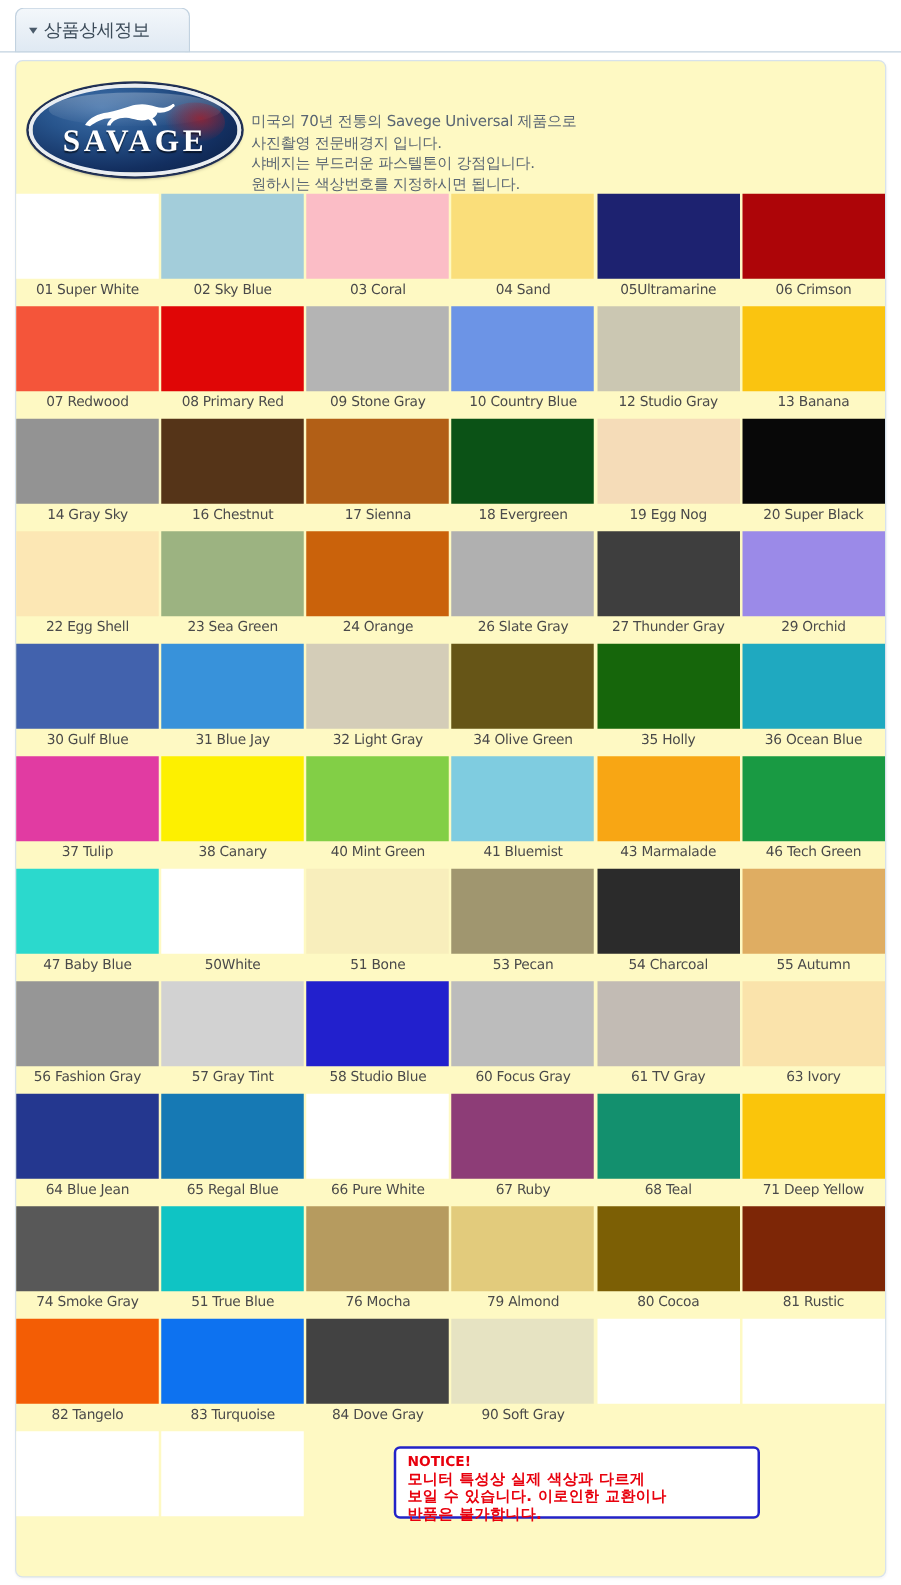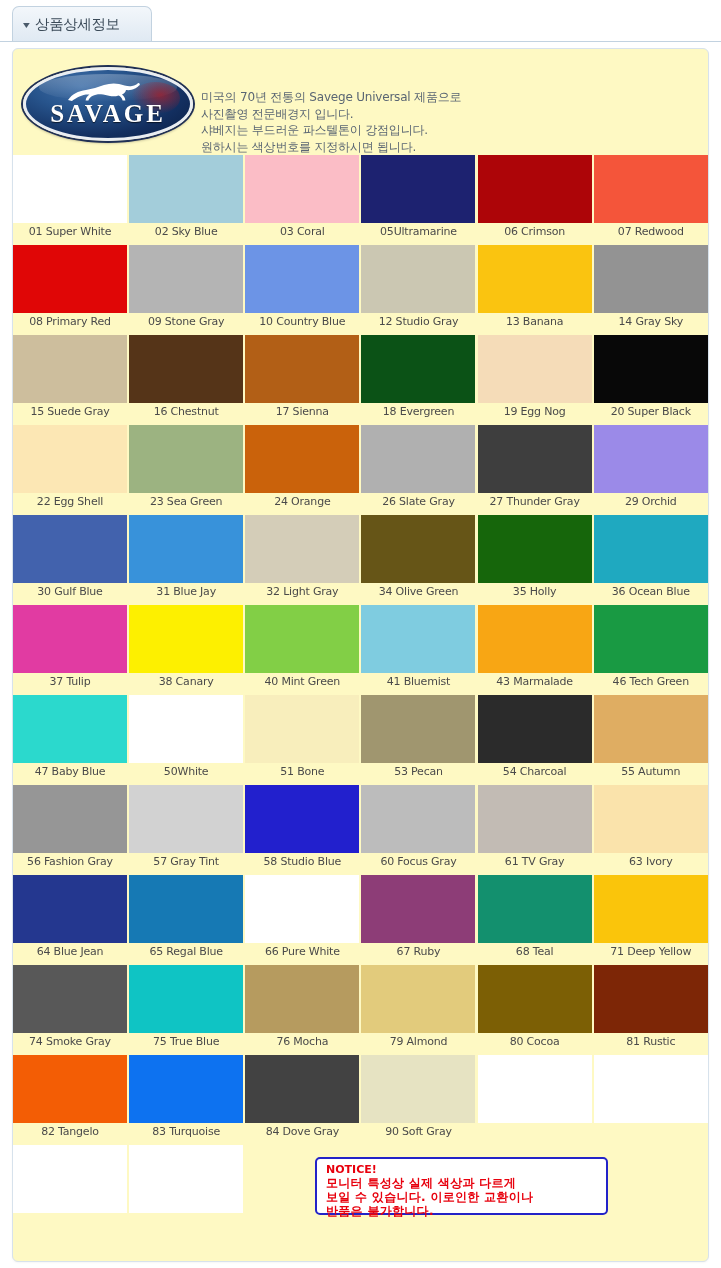--- a/index.html
+++ b/index.html
@@ -180,20 +180,24 @@
       </div>
       <div class="cell">
         <div class="chip" style="background: rgb(163, 205, 218);"></div>
         <div class="chip-label">02 Sky Blue</div>
       </div>
       <div class="cell">
         <div class="chip" style="background: rgb(251, 189, 198);"></div>
         <div class="chip-label">03 Coral</div>
       </div>
       <div class="cell">
+        <div class="chip" style="background: rgb(250, 222, 122);"></div>
+        <div class="chip-label">04 Sand</div>
+      </div>
+      <div class="cell">
         <div class="chip" style="background: rgb(29, 34, 112);"></div>
         <div class="chip-label">05Ultramarine</div>
       </div>
       <div class="cell">
         <div class="chip" style="background: rgb(173, 5, 8);"></div>
         <div class="chip-label">06 Crimson</div>
       </div>
       <div class="cell">
         <div class="chip" style="background: rgb(244, 85, 58);"></div>
         <div class="chip-label">07 Redwood</div>
@@ -216,24 +220,20 @@
       </div>
       <div class="cell">
         <div class="chip" style="background: rgb(250, 196, 16);"></div>
         <div class="chip-label">13 Banana</div>
       </div>
       <div class="cell">
         <div class="chip" style="background: rgb(147, 147, 147);"></div>
         <div class="chip-label">14 Gray Sky</div>
       </div>
       <div class="cell">
-        <div class="chip" style="background: rgb(205, 190, 157);"></div>
-        <div class="chip-label">15 Suede Gray</div>
-      </div>
-      <div class="cell">
         <div class="chip" style="background: rgb(85, 52, 24);"></div>
         <div class="chip-label">16 Chestnut</div>
       </div>
       <div class="cell">
         <div class="chip" style="background: rgb(178, 95, 22);"></div>
         <div class="chip-label">17 Sienna</div>
       </div>
       <div class="cell">
         <div class="chip" style="background: rgb(11, 82, 22);"></div>
         <div class="chip-label">18 Evergreen</div>
@@ -389,21 +389,21 @@
       <div class="cell">
         <div class="chip" style="background: rgb(250, 197, 11);"></div>
         <div class="chip-label">71 Deep Yellow</div>
       </div>
       <div class="cell">
         <div class="chip" style="background: rgb(88, 88, 88);"></div>
         <div class="chip-label">74 Smoke Gray</div>
       </div>
       <div class="cell">
         <div class="chip" style="background: rgb(15, 196, 196);"></div>
-        <div class="chip-label">75 True Blue</div>
+        <div class="chip-label">51 True Blue</div>
       </div>
       <div class="cell">
         <div class="chip" style="background: rgb(182, 155, 95);"></div>
         <div class="chip-label">76 Mocha</div>
       </div>
       <div class="cell">
         <div class="chip" style="background: rgb(226, 203, 124);"></div>
         <div class="chip-label">79 Almond</div>
       </div>
       <div class="cell">

